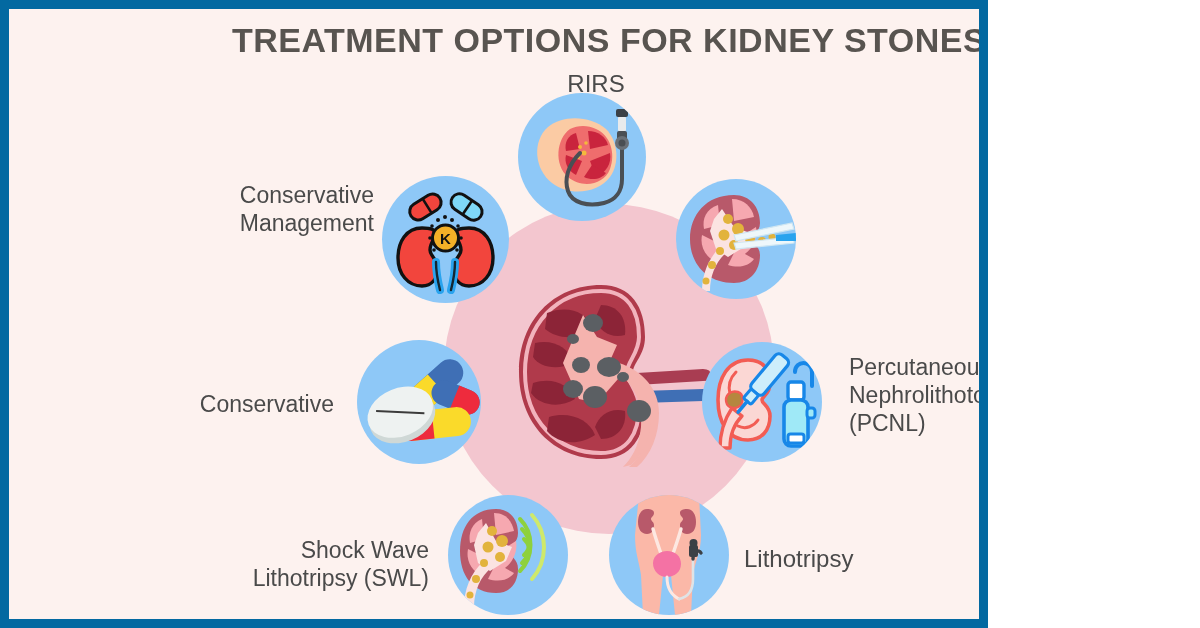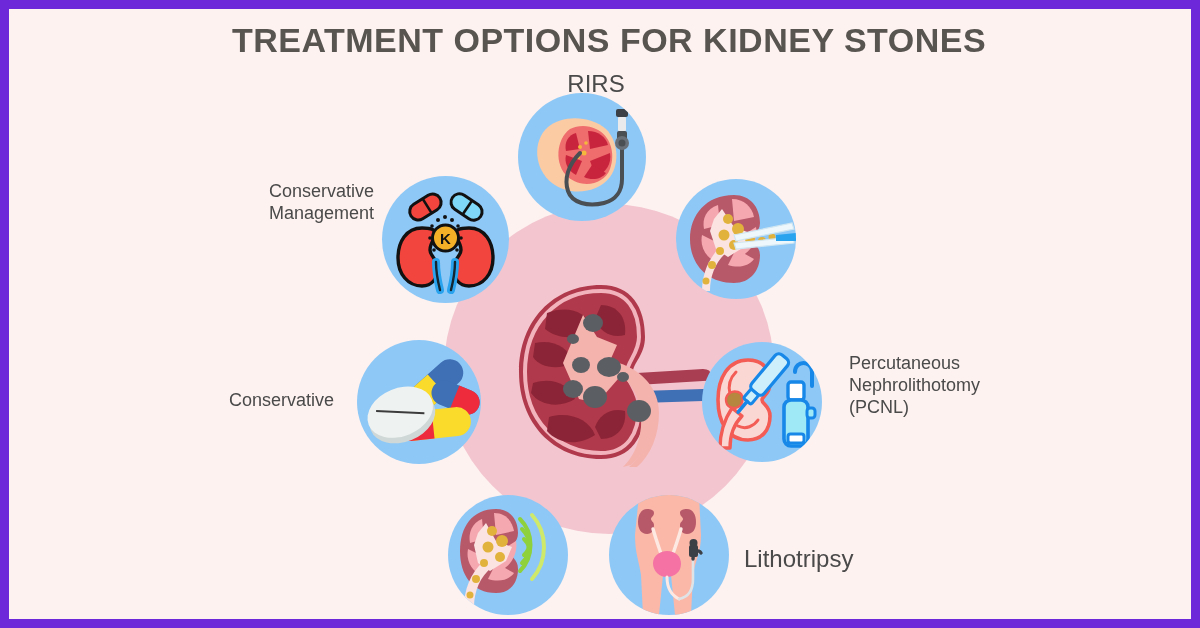--- a/index.html
+++ b/index.html
@@ -2,25 +2,25 @@
 <html><head>
 <meta charset="utf-8">
 <style>
   html, body {
     margin: 0;
     padding: 0;
     background: #ffffff;
   }
   .canvas {
     position: relative;
-    width: 1200px;
+    width: 988px;
     height: 628px;
     background: #fdf2ef;
     box-sizing: border-box;
-    border: 9px solid #6d28d9;
+    border: 9px solid #0369a1;
     overflow: hidden;
     font-family: "Liberation Sans", sans-serif;
   }
 
   
   .title {
     position: absolute;
     top: 12px;
     left: 0;
     width: 1200px;
@@ -49,21 +49,21 @@
     border-radius: 50%;
     background: #8ec8f7;
     overflow: hidden;
   }
   .node svg { display: block; width: 100%; height: 100%; }
 
   
   .label {
     position: absolute;
     color: #4a4a4a;
-    font-size: 18px;
+    font-size: 23px;
     line-height: 1.22;
     white-space: pre-line;
   }
   .label.r  { text-align: right; }
   .label.l  { text-align: left; }
   .label.c  { text-align: center; }
 
   .lbl-rirs   { left: 482px; top: 60px;  width: 210px; font-size: 24px; }
   .lbl-cons   { left: 120px; top: 172px; width: 245px; }
   .lbl-surg   { left: 800px; top: 210px; width: 240px; font-size: 24px; }
@@ -283,20 +283,22 @@
       <circle cx="28" cy="84" r="4" fill="#e2b33c"></circle>
       <circle cx="22" cy="100" r="3.5" fill="#e2b33c"></circle>
       <g fill="none" stroke-linecap="round" stroke-width="4">
         <path d="M72 24 C86 38 86 62 72 76" stroke="#8ed13c"></path>
         <path d="M74 34 C84 44 84 58 74 68" stroke="#8ed13c"></path>
         <path d="M76 44 C82 50 82 54 76 60" stroke="#8ed13c"></path>
         <path d="M84 20 C100 38 100 66 84 84" stroke="#cfe96b"></path>
       </g>
     </svg>
   </div>
+  <div class="label r lbl-swl">Shock Wave
+Lithotripsy (SWL)</div>
 
   <div class="node" style="left:600px; top:486px; width:120px; height:120px;">
     <svg viewBox="0 0 120 120">
 
       <path d="M30 0 L90 0 L92 40 C92 58 86 66 84 80 L82 120 L66 120 L62 80 L58 70 L54 80 L50 120 L34 120 L32 80 C30 66 26 58 26 40 Z" fill="#fbb8a8"></path>
 
       <path d="M38 14 C32 14 29 20 29 27 C29 34 32 39 38 39 C43 39 45 35 45 30 C45 27 42 26 42 24 C42 22 45 21 45 18 C45 15 42 14 38 14 Z" fill="#b8596a"></path>
       <path d="M78 14 C84 14 87 20 87 27 C87 34 84 39 78 39 C73 39 71 35 71 30 C71 27 74 26 74 24 C74 22 71 21 71 18 C71 15 74 14 78 14 Z" fill="#b8596a"></path>
 
       <path d="M44 34 C48 48 52 58 55 68" fill="none" stroke="#fde8e2" stroke-width="3.4" stroke-linecap="round"></path>

